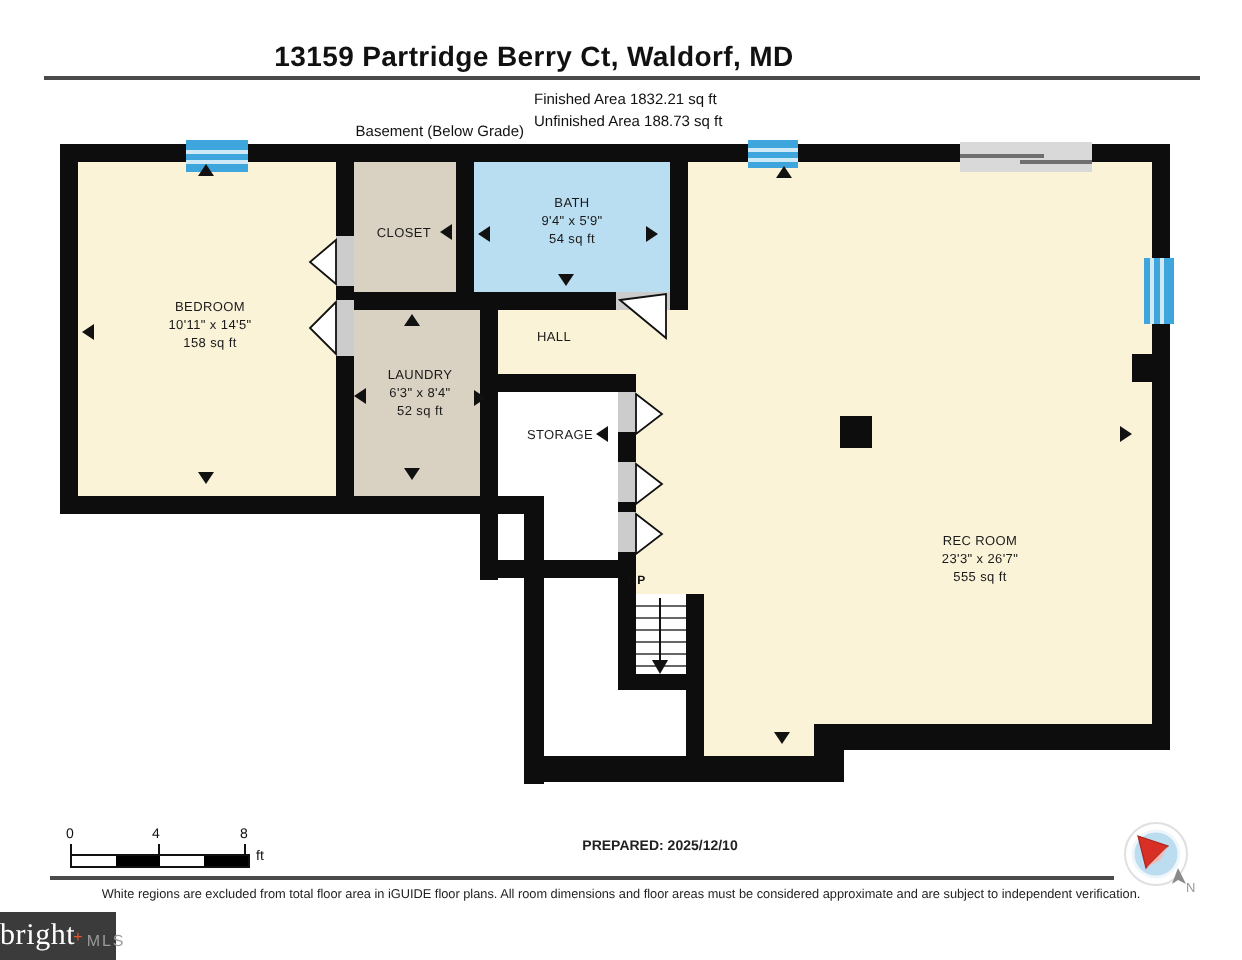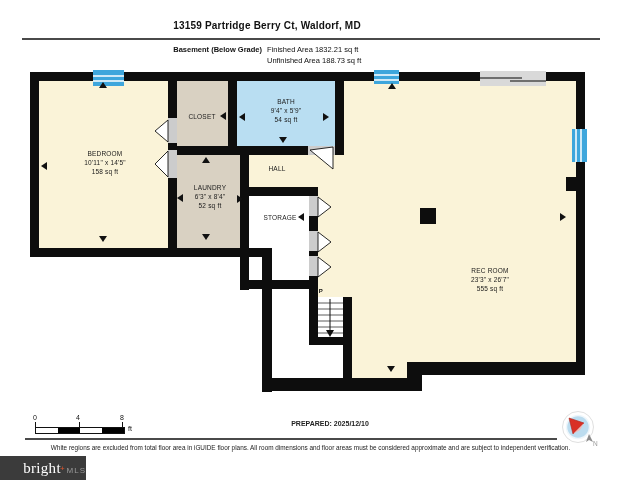--- a/index.html
+++ b/index.html
@@ -1,23 +1,23 @@
 <!DOCTYPE html>
 <html><head>
 <meta charset="utf-8">
 <style>
   html,body{margin:0;padding:0;background:#fff;}
   #canvas{position:relative;width:621px;height:480px;background:#fff;overflow:hidden;
           font-family:"Liberation Sans","DejaVu Sans",sans-serif;color:#111;}
   .abs{position:absolute;}
   
-  .title{top:20px;left:0;width:534px;text-align:center;font-size:10px;font-weight:bold;letter-spacing:.2px;}
+  .title{top:20px;left:0;width:534px;text-align:center;font-size:14px;font-weight:bold;letter-spacing:.2px;}
   .hrule{height:2px;background:#4a4a4a;}
   .subrow{top:45px;left:0;width:621px;font-size:7.5px;}
-  .sublabel{position:absolute;right:359px;top:0;font-weight:bold;white-space:nowrap;}
+  .sublabel{position:absolute;right:359px;top:16px;font-weight:normal;white-space:nowrap;}
   .subval1{position:absolute;left:267px;top:0;white-space:nowrap;}
   .subval2{position:absolute;left:267px;top:11px;white-space:nowrap;}
   
   .room{position:absolute;z-index:1;}
   .cream{background:#faf3d8;}
   .tan{background:#d9d1c2;}
   .blue{background:#b9def2;}
   .white{background:#ffffff;}
   .wall{position:absolute;background:#0d0d0d;z-index:2;}
   .gap{position:absolute;background:#cccccc;z-index:3;}
@@ -34,21 +34,21 @@
   .overlay{position:absolute;left:0;top:0;z-index:5;}
   
   .scalelbl{position:absolute;font-size:7px;}
   .tick{position:absolute;width:1px;height:5px;background:#111;}
   .bar{position:absolute;left:35px;top:427px;width:88px;height:5px;border:1px solid #111;display:flex;z-index:2;}
   .bar div{height:100%;}
   .ftlbl{position:absolute;left:128px;top:425px;font-size:7px;}
   .prepared{position:absolute;left:240px;top:420px;width:180px;text-align:center;font-size:7px;font-weight:600;color:#222;}
   .divider{position:absolute;left:25px;top:438px;width:532px;height:2px;background:#4a4a4a;}
   .disclaimer{position:absolute;left:0;top:444px;width:621px;text-align:center;font-size:6.4px;color:#222;}
-  .logo{position:absolute;left:0;top:456px;width:86px;height:24px;background:#3b3b3b;display:flex;align-items:center;justify-content:flex-end;}
+  .logo{position:absolute;left:0;top:456px;width:58px;height:24px;background:#3b3b3b;display:flex;align-items:center;justify-content:space-between;}
   .logo .brand{font-family:"Liberation Serif","DejaVu Serif",serif;font-size:15px;color:#fff;letter-spacing:.3px;}
   .logo .plus{color:#e2552c;font-size:8px;vertical-align:super;margin-left:-1px;}
   .logo .mls{font-size:8px;color:#9a9a9a;letter-spacing:1px;margin-left:2px;margin-top:4px;}
 </style>
 </head>
 <body>
 
 <div id="canvas">
 
   <div class="abs title">13159 Partridge Berry Ct, Waldorf, MD</div>

